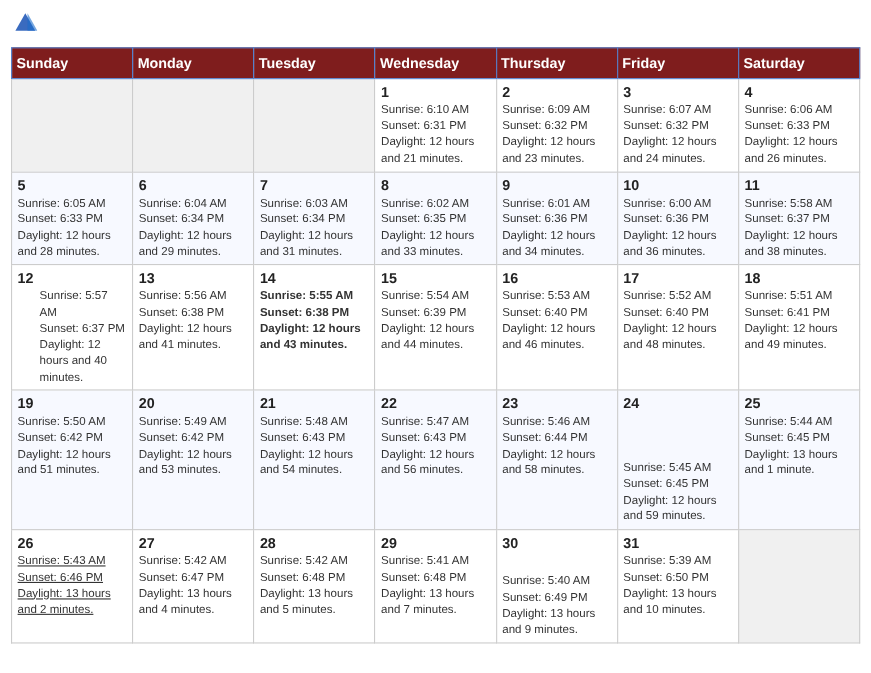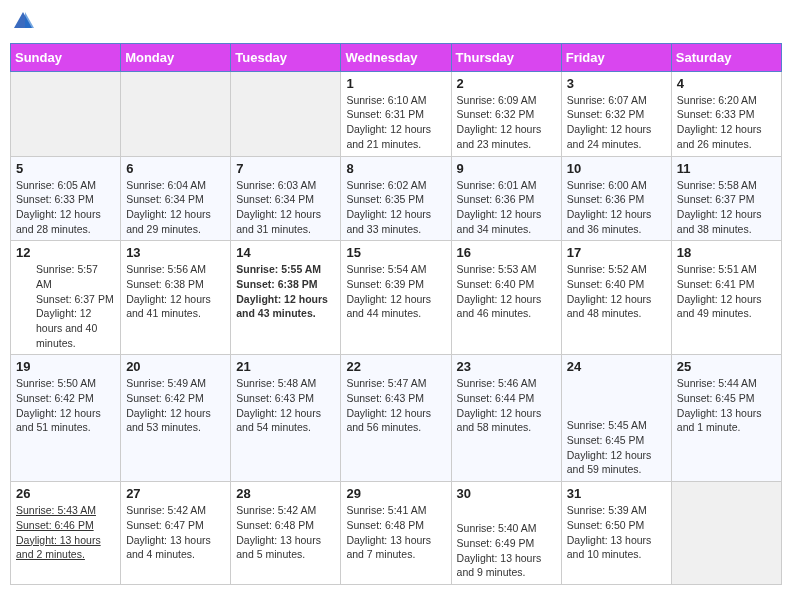--- a/index.html
+++ b/index.html
@@ -44,21 +44,21 @@
     .location {
       font-size: 15px;
       color: #444;
     }
     .calendar {
       width: 100%;
       border-collapse: collapse;
       border: 1px solid #ccc;
     }
     .calendar th {
-      background-color: #d946ef;
+      background-color: #7f1d1d;
       color: #fff;
       font-size: 13px;
       font-weight: bold;
       padding: 6px 4px;
       text-align: left;
       border: 1px solid #5580cc;
     }
     .calendar td {
       border: 1px solid #ccc;
       vertical-align: top;
@@ -141,21 +141,21 @@
 Daylight: 12 hours and 23 minutes.</div>
         </td>
         <td>
           <span class="day-number">3</span>
           <div class="day-info" style="white-space: pre-line;">Sunrise: 6:07 AM
 Sunset: 6:32 PM
 Daylight: 12 hours and 24 minutes.</div>
         </td>
         <td>
           <span class="day-number">4</span>
-          <div class="day-info" style="white-space: pre-line;">Sunrise: 6:20 AM
+          <div class="day-info" style="white-space: pre-line;">Sunrise: 6:06 AM
 Sunset: 6:33 PM
 Daylight: 12 hours and 26 minutes.</div>
         </td>
       </tr>
       <tr>
         <td>
           <span class="day-number">5</span>
           <div class="day-info" style="white-space: pre-line;">Sunrise: 6:05 AM
 Sunset: 6:33 PM
 Daylight: 12 hours and 28 minutes.</div>

